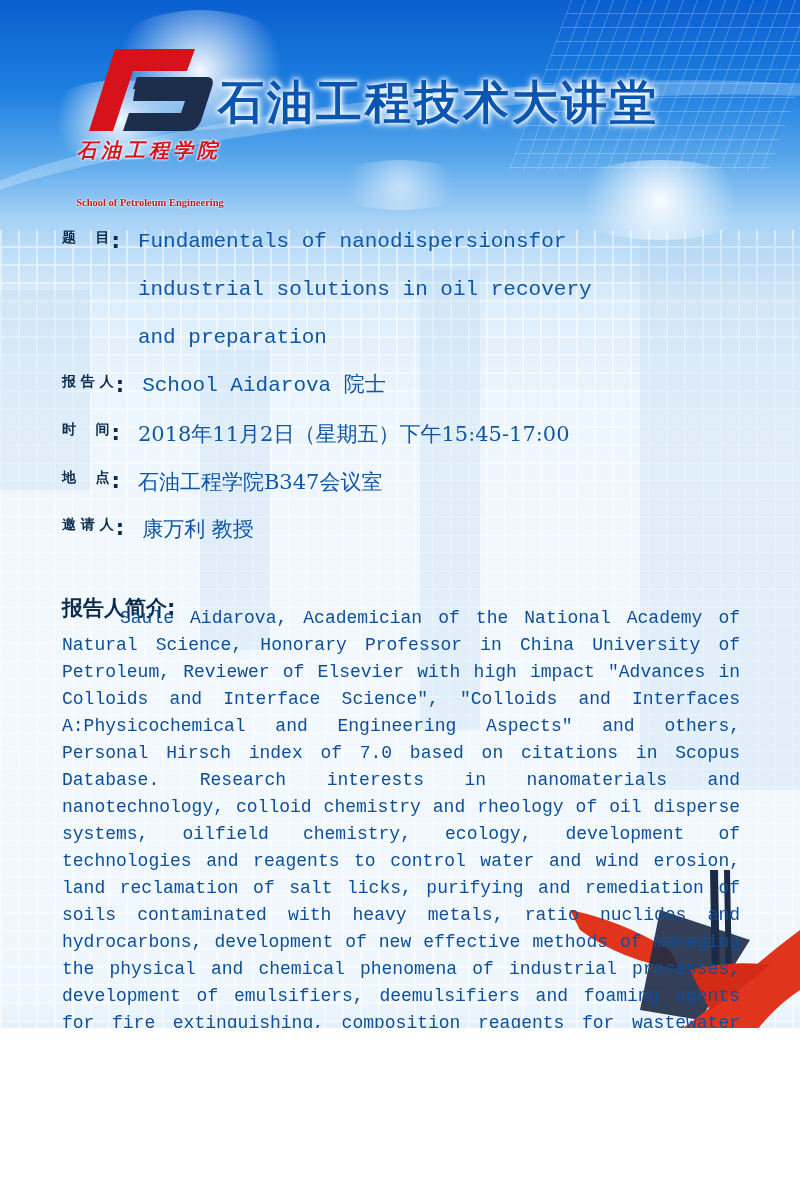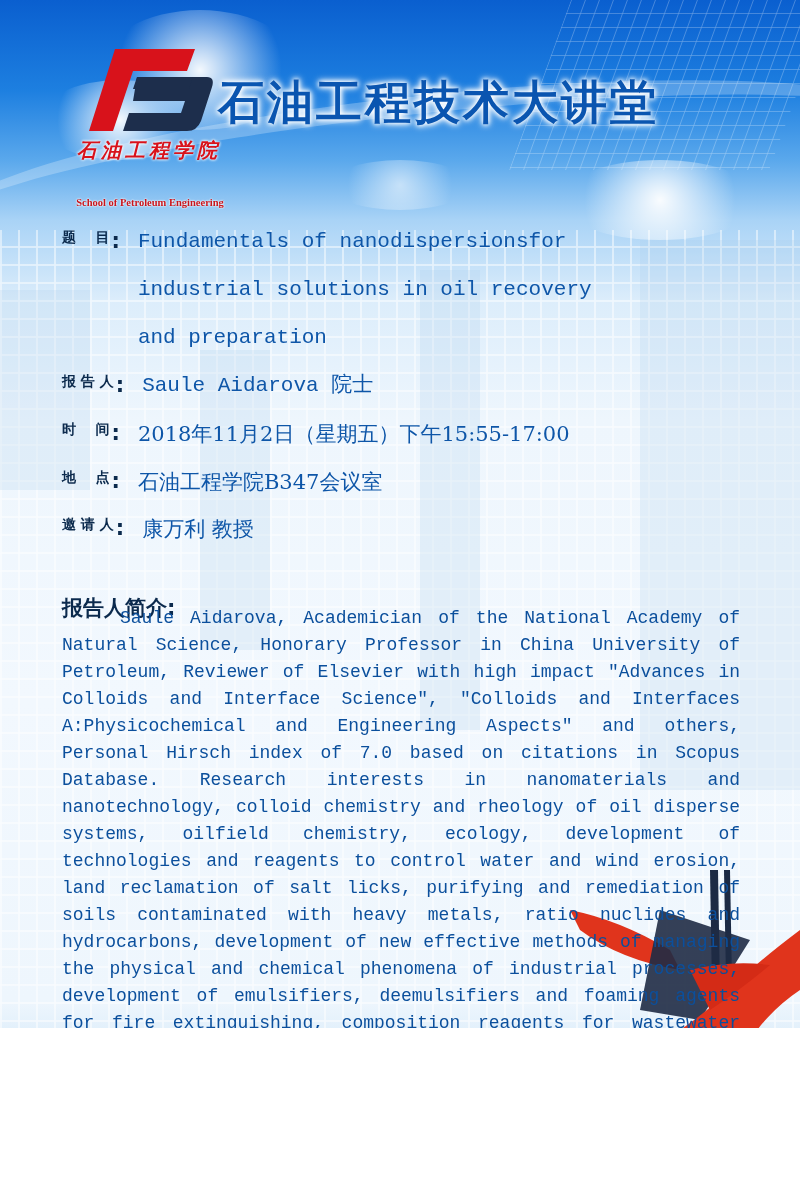--- a/index.html
+++ b/index.html
@@ -82,27 +82,27 @@
     <div class="value">
       <div>Fundamentals of nanodispersionsfor</div>
       <div>industrial solutions in oil recovery</div>
       <div>and preparation</div>
     </div>
   </div>
 
   <div class="field" style="top:373px">
     <span class="label">报 告 人</span>
     <span class="colon">:</span>
-    <div class="value">Saule Aidarova 院士</div>
+    <div class="value">School Aidarova 院士</div>
   </div>
 
   <div class="field" style="top:421px">
     <span class="label">时    间</span>
     <span class="colon">:</span>
-    <div class="value cjk">2018年11月2日（星期五）下午15:55-17:00</div>
+    <div class="value cjk">2018年11月2日（星期五）下午15:45-17:00</div>
   </div>
 
   <div class="field" style="top:469px">
     <span class="label">地    点</span>
     <span class="colon">:</span>
     <div class="value cjk">石油工程学院B347会议室</div>
   </div>
 
   <div class="field" style="top:516px">
     <span class="label">邀 请 人</span>

